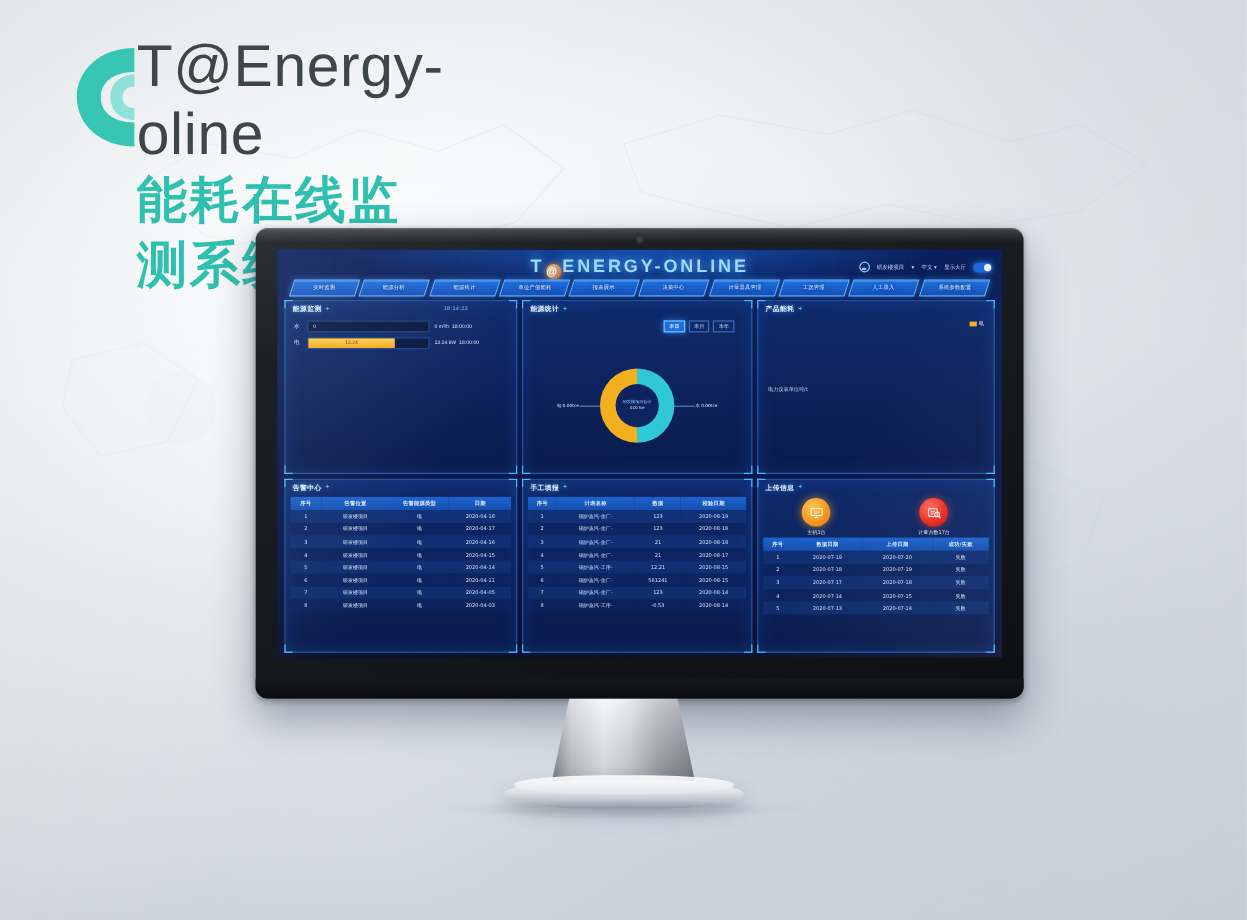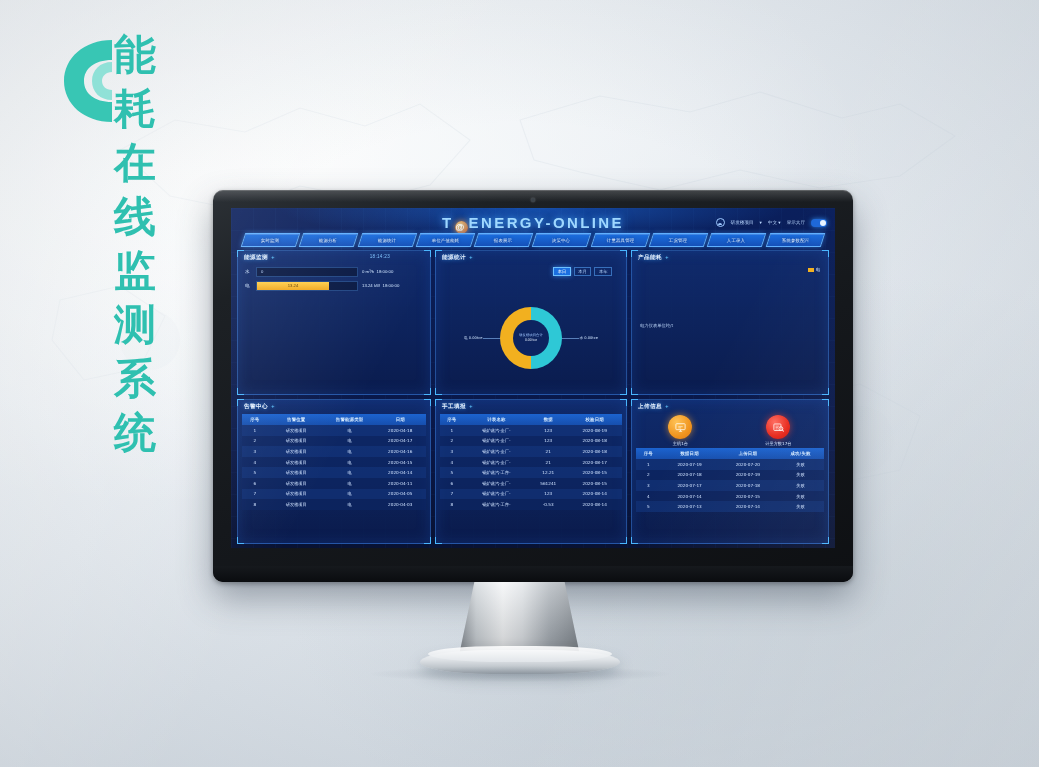--- a/index.html
+++ b/index.html
@@ -188,20 +188,21 @@
   </svg>
   <div class="bg-sheen"></div>
   <div class="bg-vig"></div>
 
   <div class="brand">
     <svg class="brand-mark" viewBox="0 0 68 106">
       <path d="M58 12 C30 12 10 30 10 53 C10 76 30 94 58 94 L58 74 C40 74 30 65 30 53 C30 41 40 32 58 32 Z" fill="#38c6b4"></path>
       <path d="M58 34 C46 34 38 42 38 53 C38 64 46 72 58 72 L58 62 C52 62 48 58 48 53 C48 48 52 44 58 44 Z" fill="#7fded2" opacity="0.85"></path>
     </svg>
     <div class="brand-text">
+      <div class="brand-en">T@Energy-oline</div>
       <div class="brand-cn">能耗在线监测系统</div>
     </div>
   </div>
 
   <div class="monitor">
     <div class="bezel"></div>
     <div class="bezel-hl"></div>
     <div class="webcam"></div>
 
     <div class="screen">

